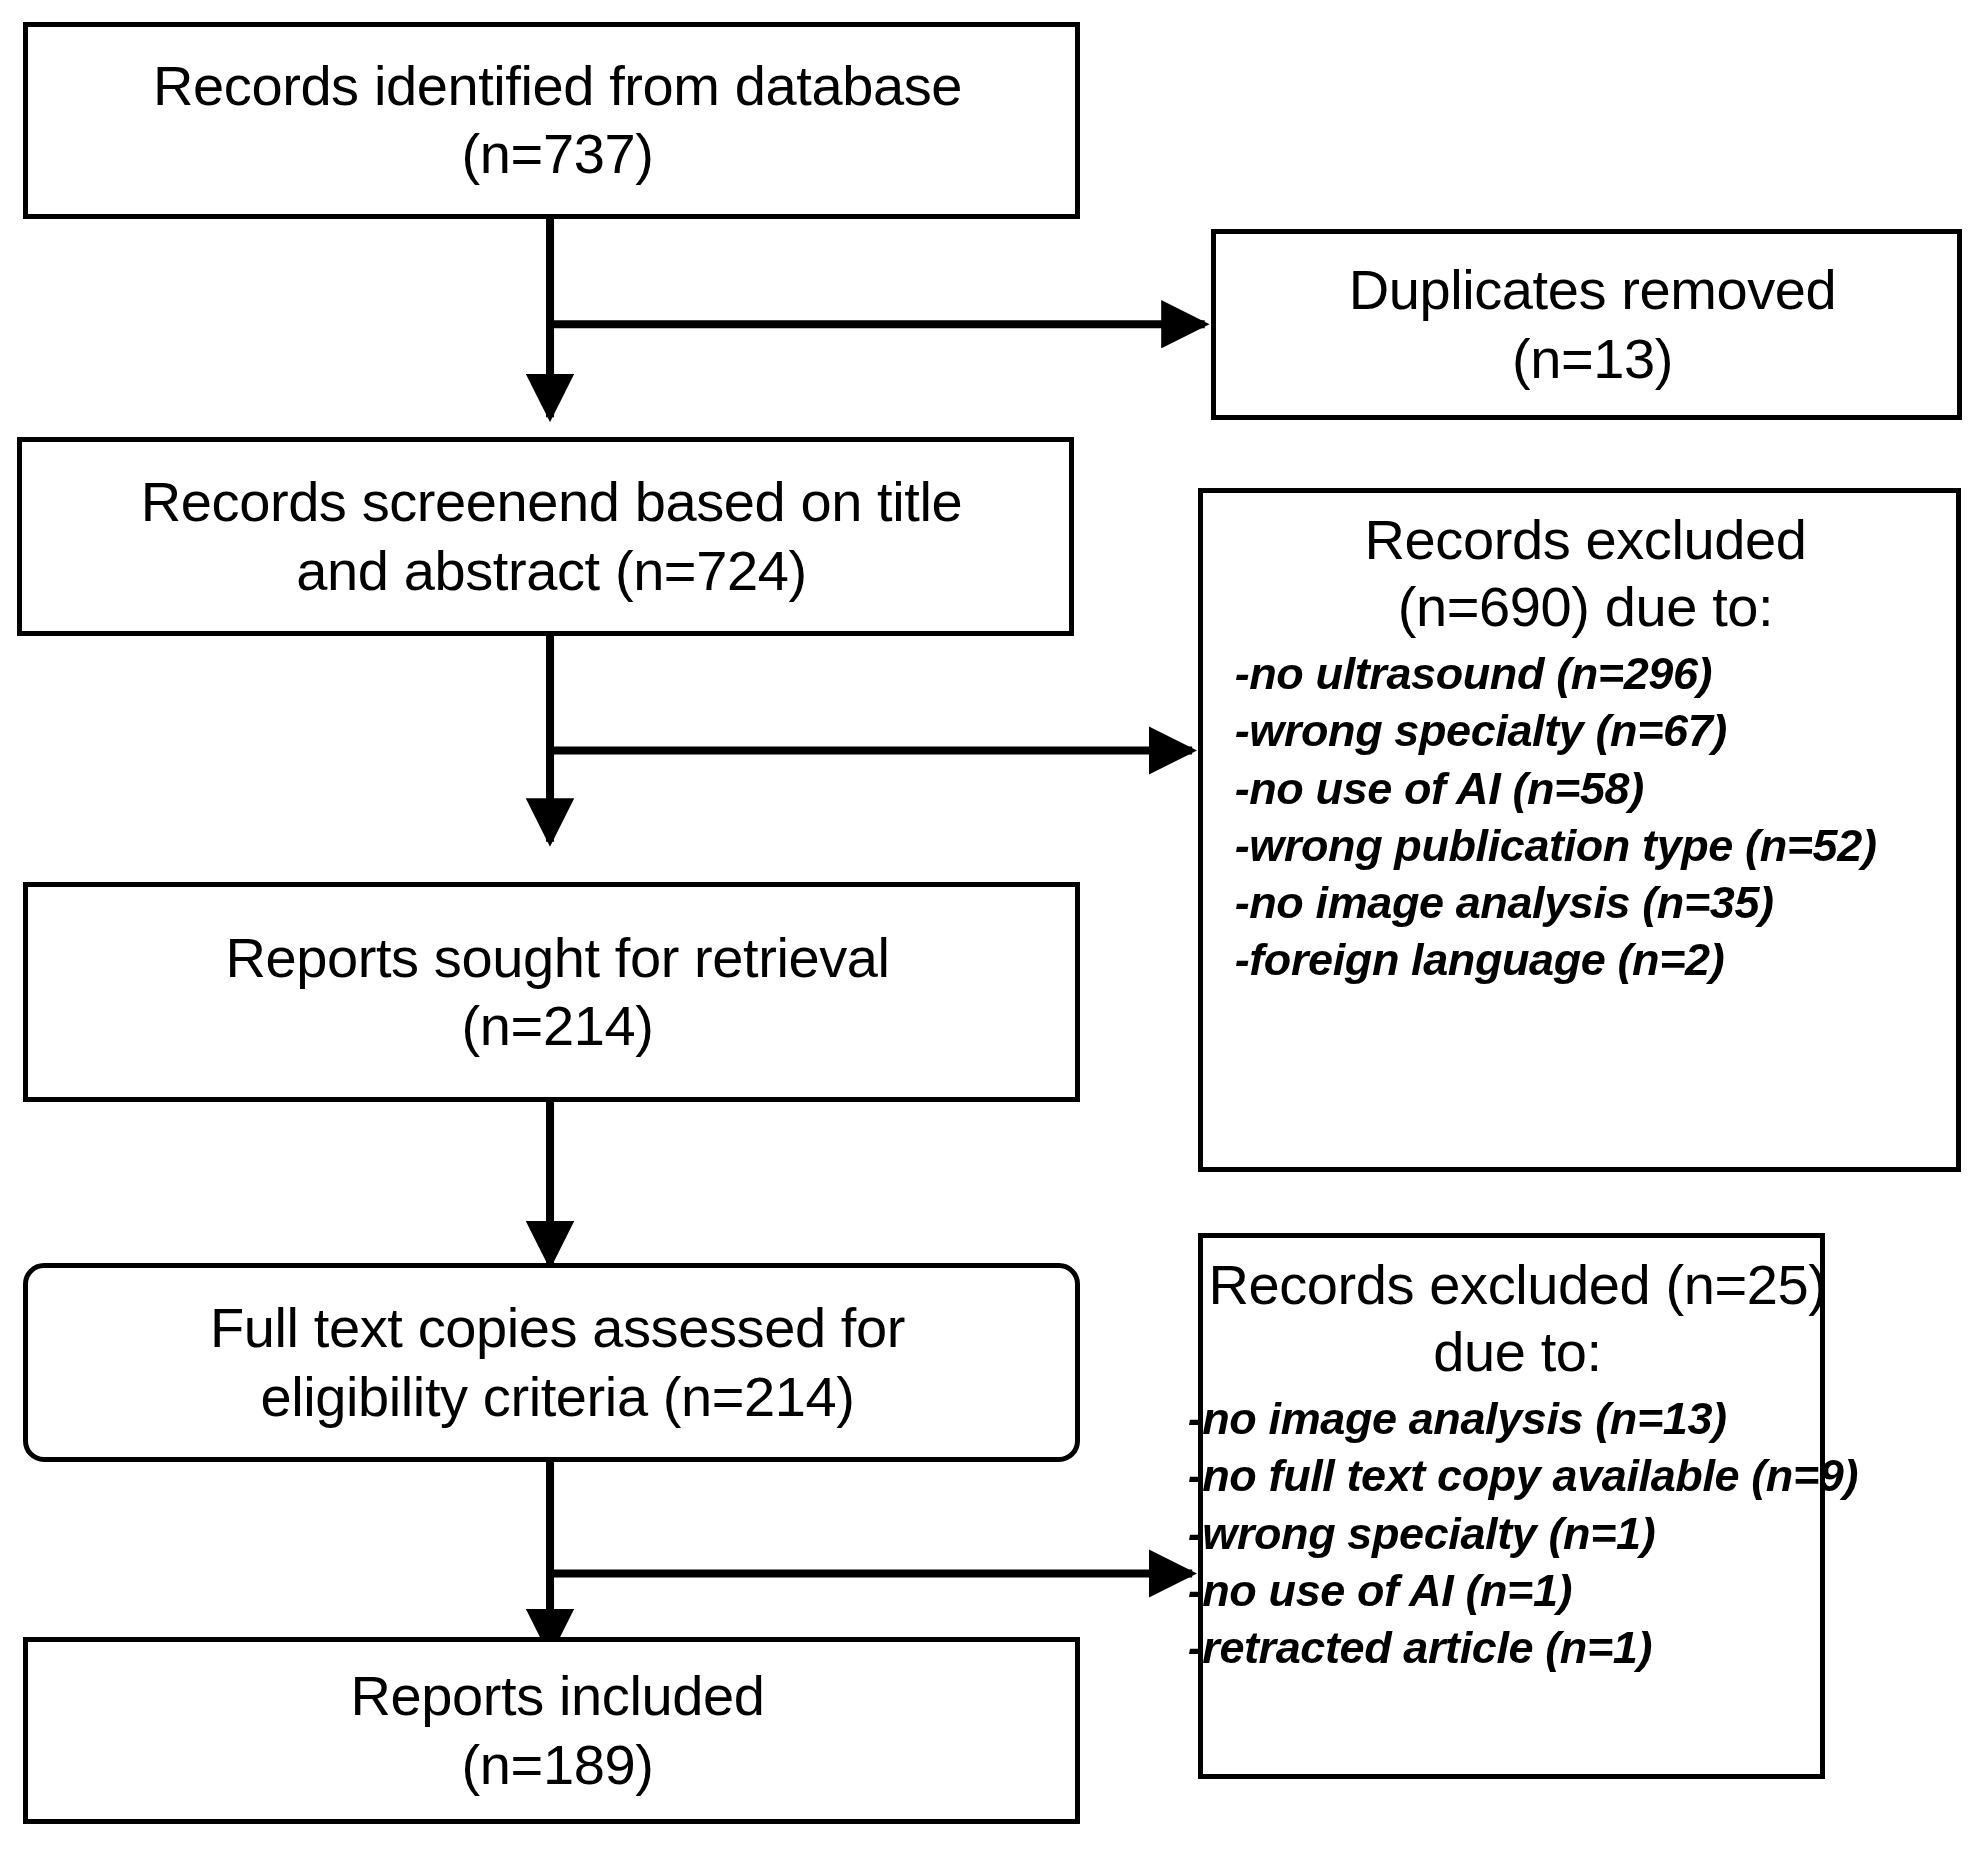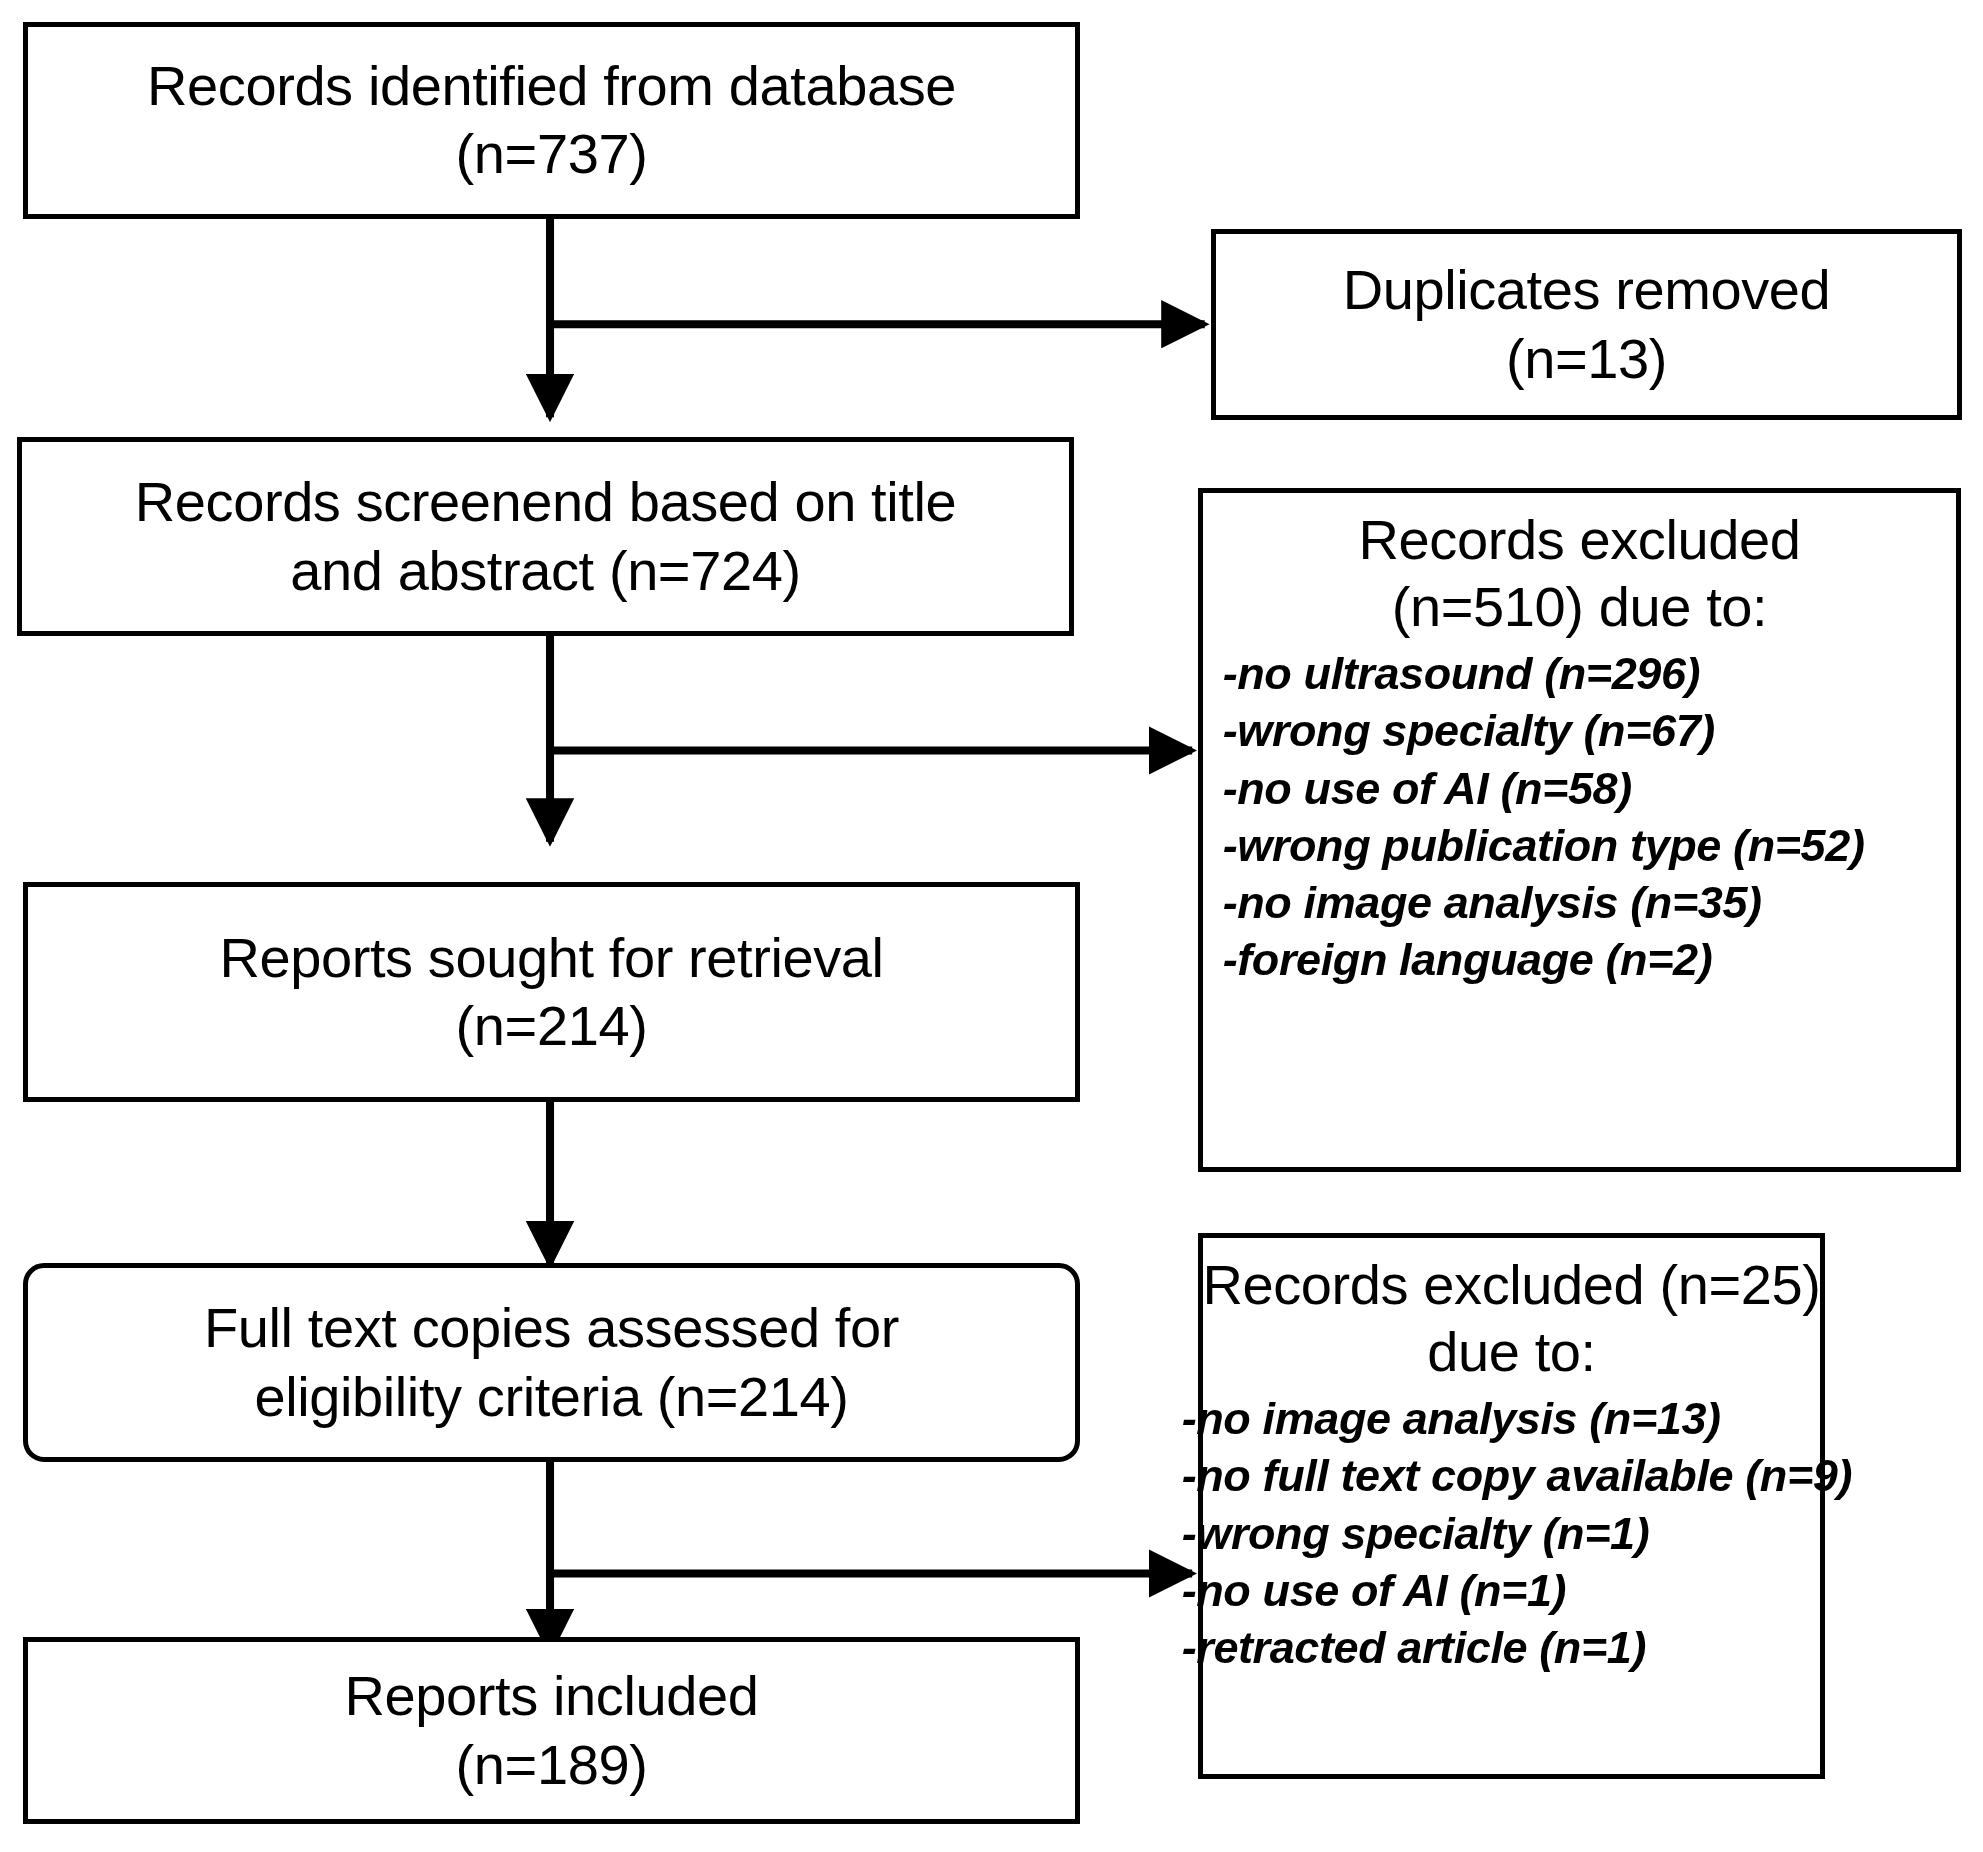--- a/index.html
+++ b/index.html
@@ -28,20 +28,21 @@
     justify-content: center;
     text-align: center;
   }
   .node .line {
     display: block;
     font-size: 56px;
     line-height: 1.22;
     font-weight: 400;
     letter-spacing: -0.4px;
     white-space: nowrap;
+    margin-left: 12px;
   }
   
   .node.excl {
     justify-content: flex-start;
     align-items: stretch;
     padding: 12.5px 0 9px 0;
   }
   .excl .head {
     text-align: center;
     padding: 0 16px;
@@ -136,21 +137,21 @@
   </div>
 
   <div class="node" style="left:1211px; top:229px; width:751px; height:191px;">
     <span class="line">Duplicates removed</span>
     <span class="line">(n=13)</span>
   </div>
 
   <div class="node excl" style="left:1198px; top:488px; width:763px; height:684px;">
     <div class="head">
       <span class="line">Records excluded</span>
-      <span class="line">(n=510) due to:</span>
+      <span class="line">(n=690) due to:</span>
     </div>
     <div class="reasons">
       <span class="line">-no ultrasound (n=296)</span>
       <span class="line">-wrong specialty (n=67)</span>
       <span class="line">-no use of AI (n=58)</span>
       <span class="line">-wrong publication type (n=52)</span>
       <span class="line">-no image analysis (n=35)</span>
       <span class="line">-foreign language (n=2)</span>
     </div>
   </div>

